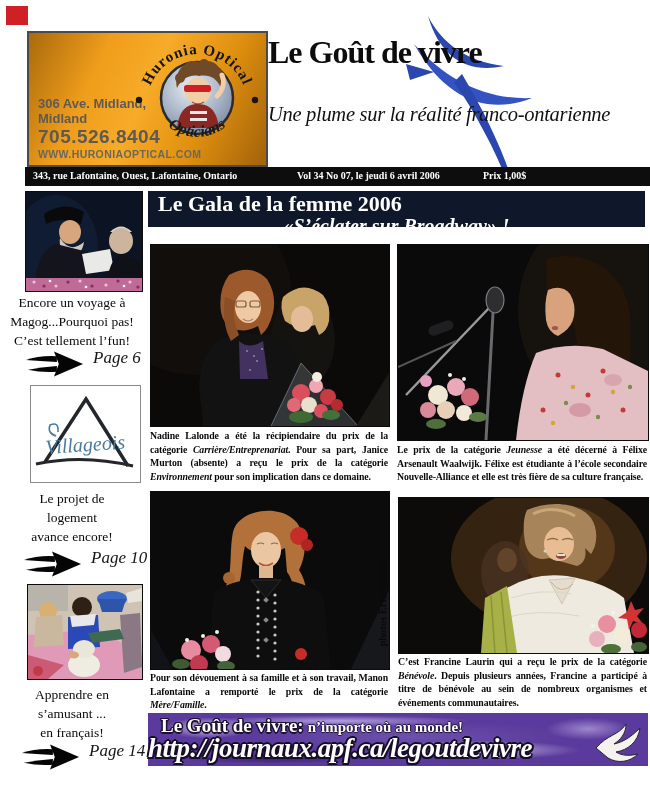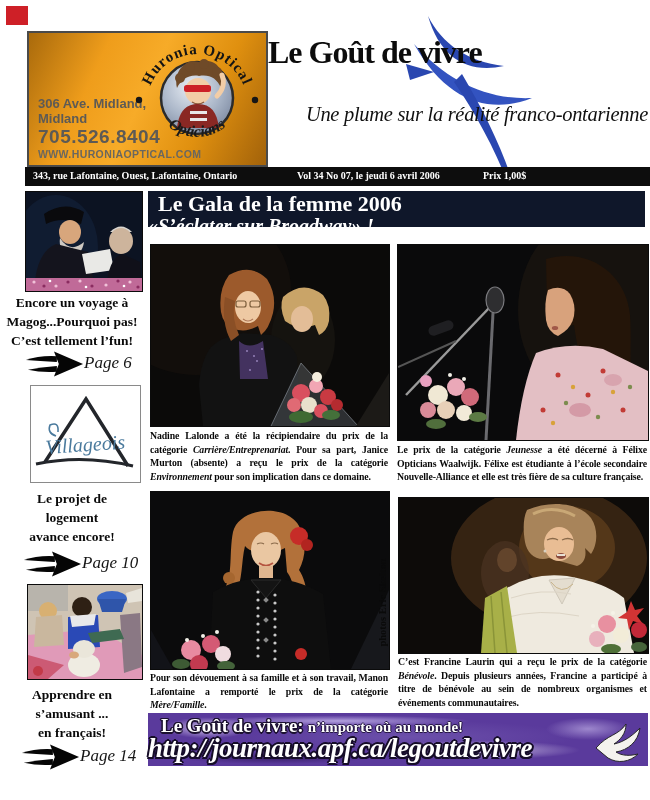--- a/index.html
+++ b/index.html
@@ -17,38 +17,38 @@
   .ad-text{position:absolute;left:9px;bottom:5px;color:#5d5a55;font-family:"Liberation Sans",sans-serif;font-weight:bold;}
   .ad-addr{font-size:13px;line-height:15px;}
   .ad-phone{font-size:19px;line-height:22px;letter-spacing:.5px;}
   .ad-site{font-size:10.5px;letter-spacing:.4px;color:#6a675f;}
 
   
   .mast-bird{left:266px;top:16px;z-index:0;}
   .mast-title{left:268px;top:34px;width:380px;margin:0;z-index:2;font-weight:bold;
               font-size:32px;letter-spacing:-1px;color:#0c0c0c;white-space:nowrap;}
   .mast-tagline{left:268px;top:103px;width:380px;z-index:2;font-style:italic;font-size:20.5px;
-                letter-spacing:-.3px;color:#101010;white-space:nowrap;text-align:right;}
+                letter-spacing:-.3px;color:#101010;white-space:nowrap;}
 
   
   .info-bar{left:25px;top:167px;width:620px;height:19px;background:#0d0d0d;color:#fff;
             font-weight:bold;font-size:10px;padding-left:48px;}
   .info-bar span{position:absolute;top:3px;white-space:nowrap;}
 
   
   .headline-bar{left:148px;top:191px;width:497px;height:36px;background:#0f172a;color:#fff;}
   .hl1{position:absolute;left:10px;top:0px;font-weight:bold;font-size:22px;line-height:26px;}
-  .hl2{position:absolute;left:0;top:24px;width:100%;text-align:left;font-weight:bold;
+  .hl2{position:absolute;left:0;top:24px;width:100%;text-align:center;font-weight:bold;
        font-style:italic;font-size:20px;line-height:23px;}
 
   
-  .side-head{position:absolute;left:4px;width:136px;text-align:center;font-weight:bold;
+  .side-head{position:absolute;left:4px;width:136px;text-align:center;font-weight:normal;
              font-size:13.5px;line-height:19px;color:#0a0a0a;}
   .bl{display:block;}
-  .arrow-row{position:absolute;display:flex;align-items:center;}
+  .arrow-row{position:absolute;display:flex;gap:9px;}
   .page-ref{font-style:italic;font-size:17px;color:#161616;white-space:nowrap;}
   .photo{position:absolute;border:1px solid #0b0b0b;background:#000;}
   .logo-box{position:absolute;left:30px;top:385px;width:109px;height:96px;background:#fff;
             border:1px solid #8a8a8a;}
 
   
   .cap{position:absolute;margin:0;font-weight:bold;font-size:9.8px;line-height:13.6px;
        text-align:justify;color:#090909;letter-spacing:-.1px;}
   .cap i{font-style:italic;}
 
@@ -423,21 +423,21 @@
         <circle cx="198" cy="141" r="8" fill="#e8b0bc"></circle>
       <ellipse cx="212" cy="151" rx="10" ry="5" fill="#4f7038"></ellipse>
         <ellipse cx="240" cy="149" rx="8" ry="5" fill="#46643a"></ellipse>
       <circle cx="214" cy="115" r="2" fill="#f5f2e8"></circle>
         <circle cx="194" cy="128" r="2" fill="#f5f2e8"></circle>
     </g>
   </svg>
 
   <p class="cap" style="left:150px;top:429px;width:238px"><span>Nadine Lalonde a été la récipiendaire du prix de la catégorie </span><i>Carrière/Entreprenariat</i><span>. Pour sa part, Janice Murton (absente) a reçu le prix de la catégorie </span><i>Environnement</i><span> pour son implication dans ce domaine.</span></p>
 
-  <p class="cap" style="left:397px;top:443px;width:250px"><span>Le prix de la catégorie </span><i>Jeunesse</i><span> a été décerné à Félixe Opticians Waalwijk. Félixe est étudiante à l’école secondaire Nouvelle-Alliance et elle est très fière de sa culture française.</span></p>
+  <p class="cap" style="left:397px;top:443px;width:250px"><span>Le prix de la catégorie </span><i>Jeunesse</i><span> a été décerné à Félixe Arsenault Waalwijk. Félixe est étudiante à l’école secondaire Nouvelle-Alliance et elle est très fière de sa culture française.</span></p>
 
   <p class="cap" style="left:150px;top:671px;width:238px"><span>Pour son dévouement à sa famille et à son travail, Manon Lafontaine a remporté le prix de la catégorie </span><i>Mère/Famille</i><span>.</span></p>
 
   <p class="cap" style="left:398px;top:655px;width:249px"><span>C’est Francine Laurin qui a reçu le prix de la catégorie </span><i>Bénévole</i><span>. Depuis plusieurs années, Francine a participé à titre de bénévole au sein de nombreux organismes et événements communautaires.</span></p>
 
   <div class="abs credit" style="left:316px;top:597px;width:132px;transform:rotate(-90deg)">photos Eric Skelton</div>
 
   <div class="abs footer-banner">
     <div class="f-line1">
       <span class="f-brand">Le Goût de vivre:</span>

